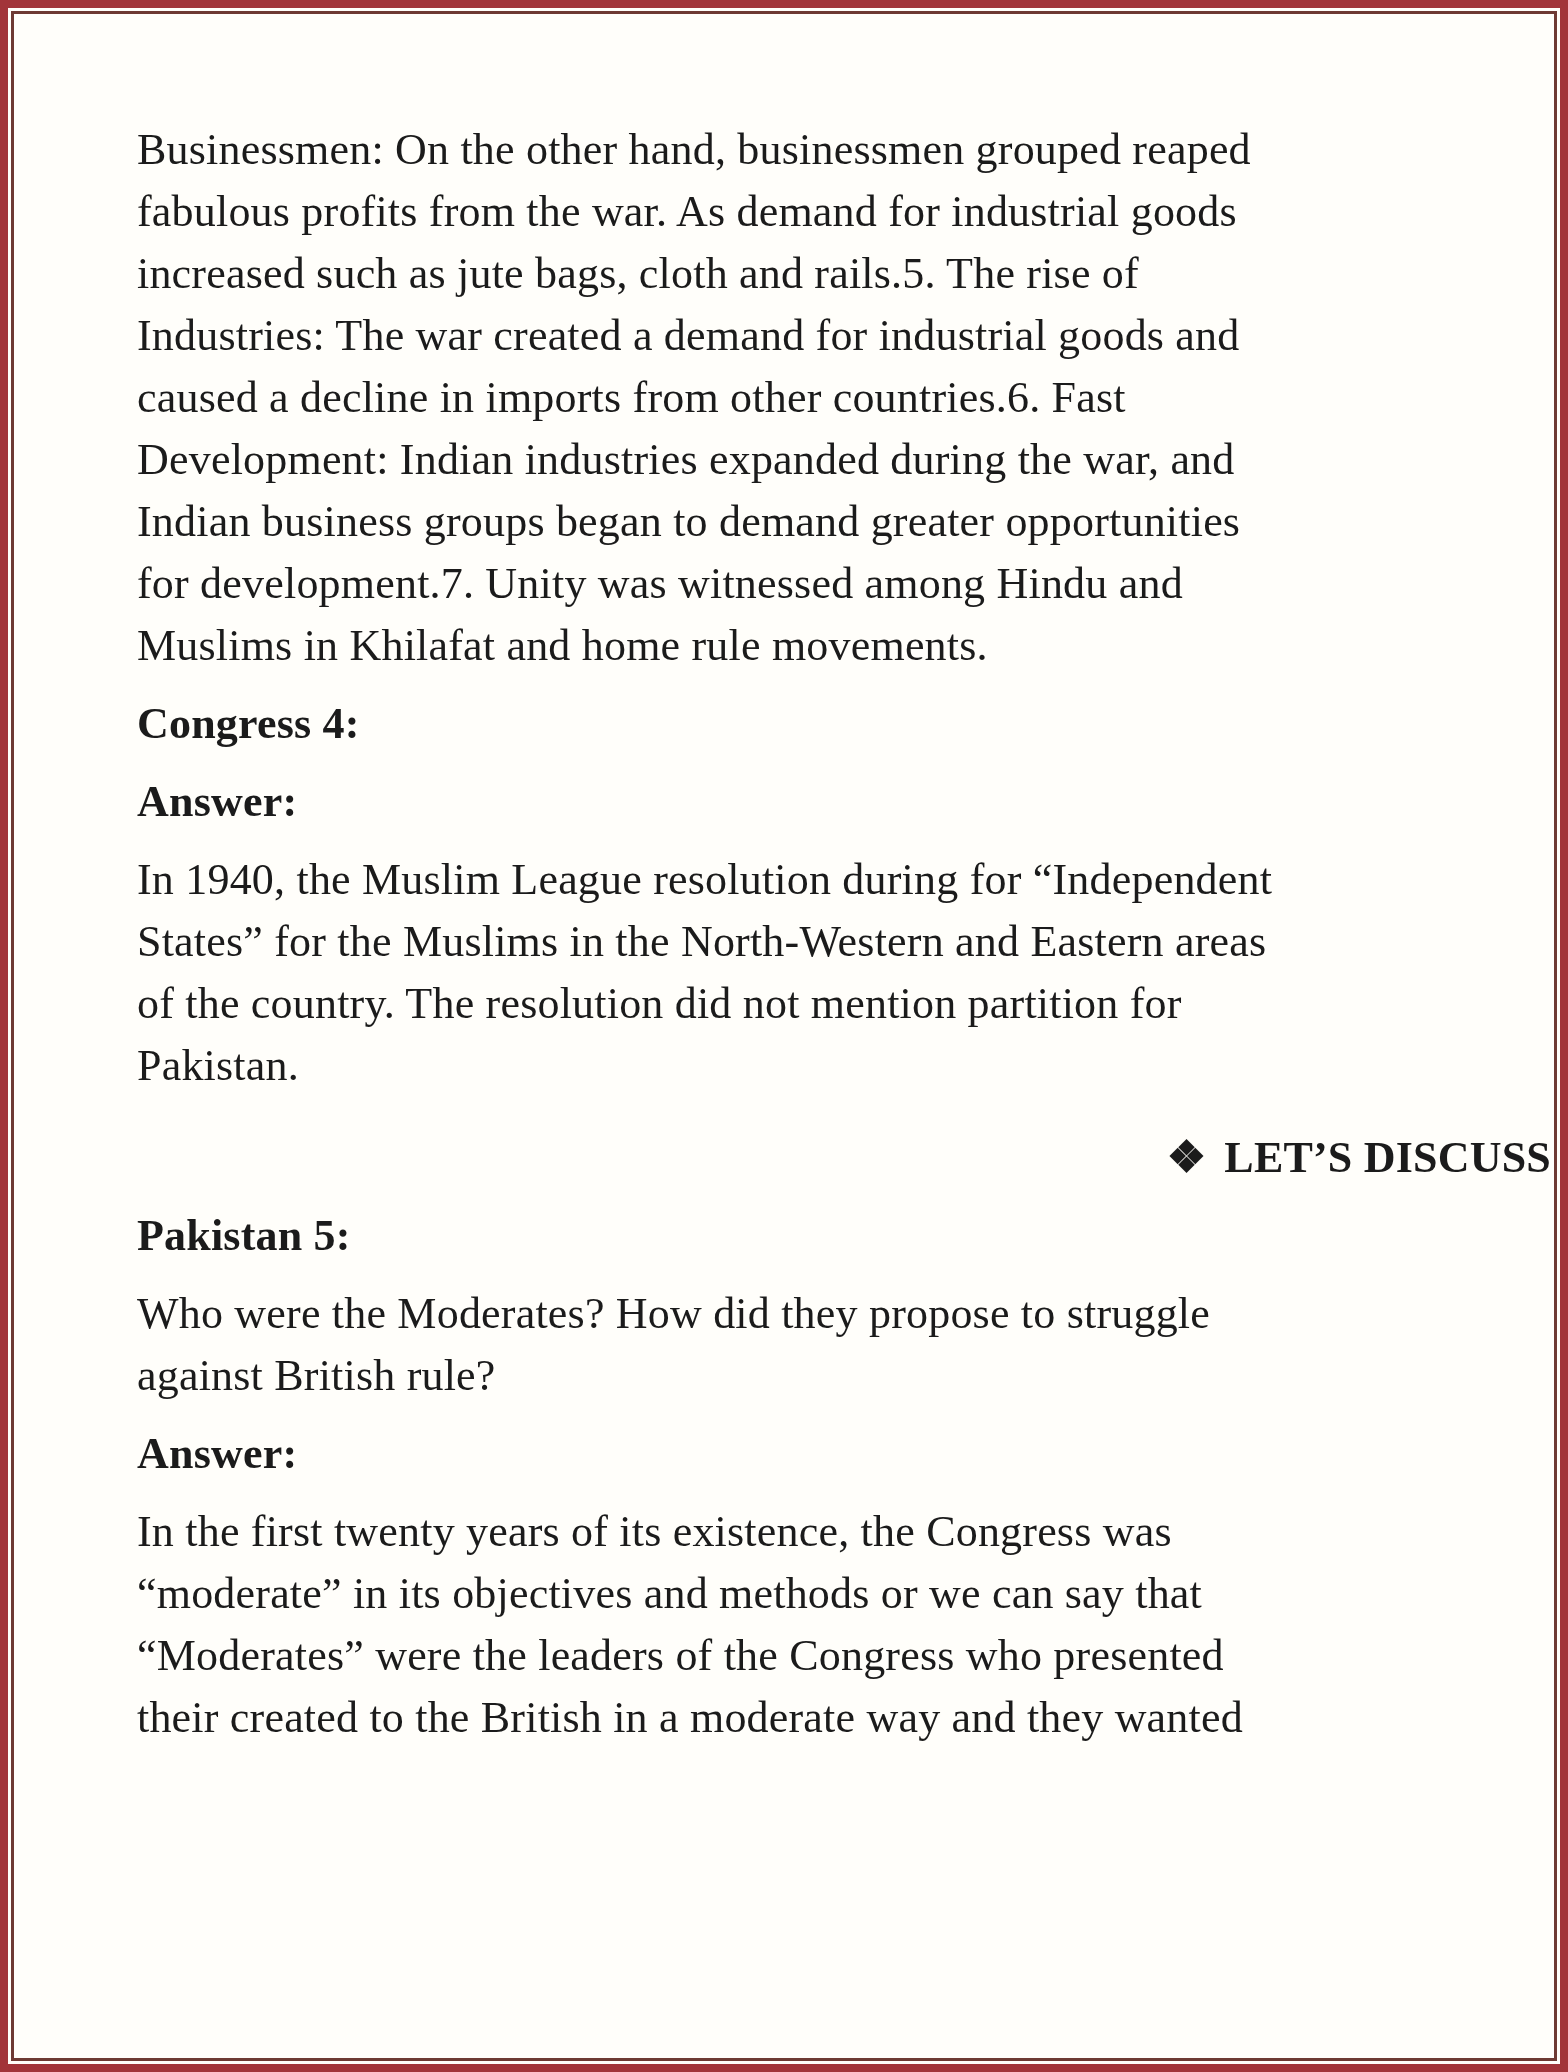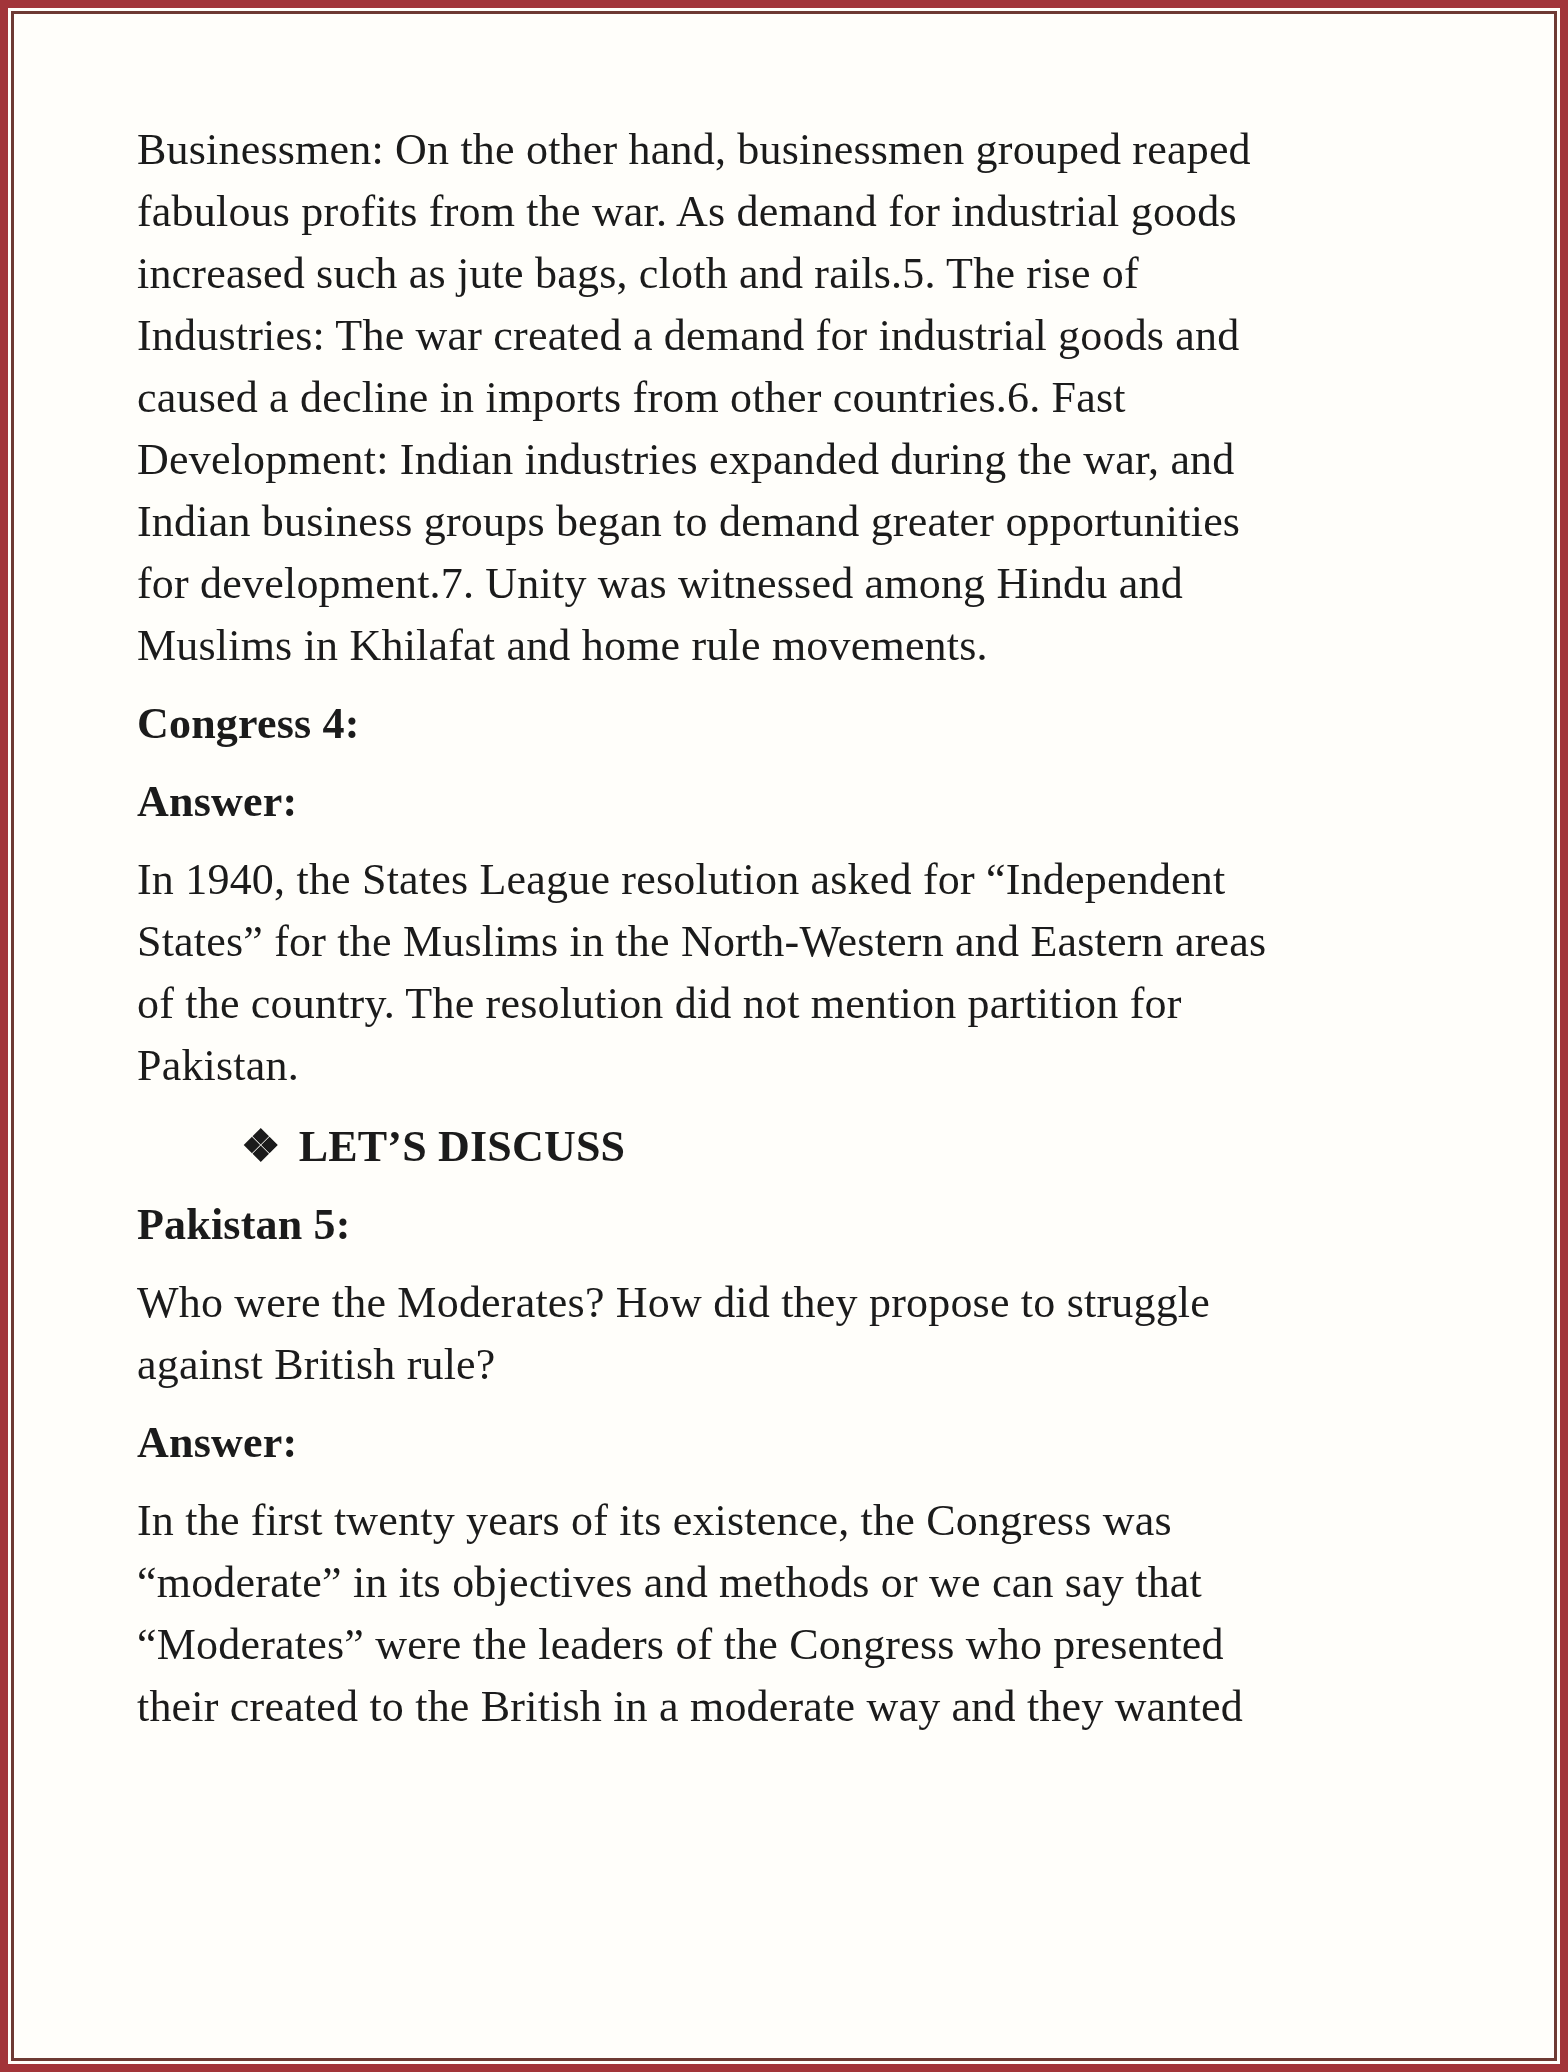--- a/index.html
+++ b/index.html
@@ -42,24 +42,24 @@
     line-height: 62px;
     margin: 0 0 16px 0;
     white-space: pre-line;
     letter-spacing: 0.2px;
   }
   .heading {
     font-weight: bold;
   }
   .discuss {
     font-weight: bold;
-    text-align: left;
+    text-align: right;
     position: relative;
-    left: 104px;
-    margin-top: 19px;
+    left: 92px;
+    margin-top: 30px;
     white-space: normal;
   }
   .discuss .bullet {
     margin-right: 18px;
   }
 </style>
 </head>
 <body>
 
 <div class="screen">
@@ -75,21 +75,21 @@
 Development: Indian industries expanded during the war, and
 Indian business groups began to demand greater opportunities
 for development.7. Unity was witnessed among Hindu and
 Muslims in Khilafat and home rule movements.</p>
 
       <h2 class="heading">Congress 4:</h2>
 
 
       <h2 class="heading">Answer:</h2>
 
-      <p class="para">In 1940, the States League resolution asked for “Independent
+      <p class="para">In 1940, the Muslim League resolution during for “Independent
 States” for the Muslims in the North-Western and Eastern areas
 of the country. The resolution did not mention partition for
 Pakistan.</p>
 
       <div class="discuss">
         <span class="bullet">❖</span><span>LET’S DISCUSS</span>
       </div>
 
       <h2 class="heading">Pakistan 5:</h2>
 

